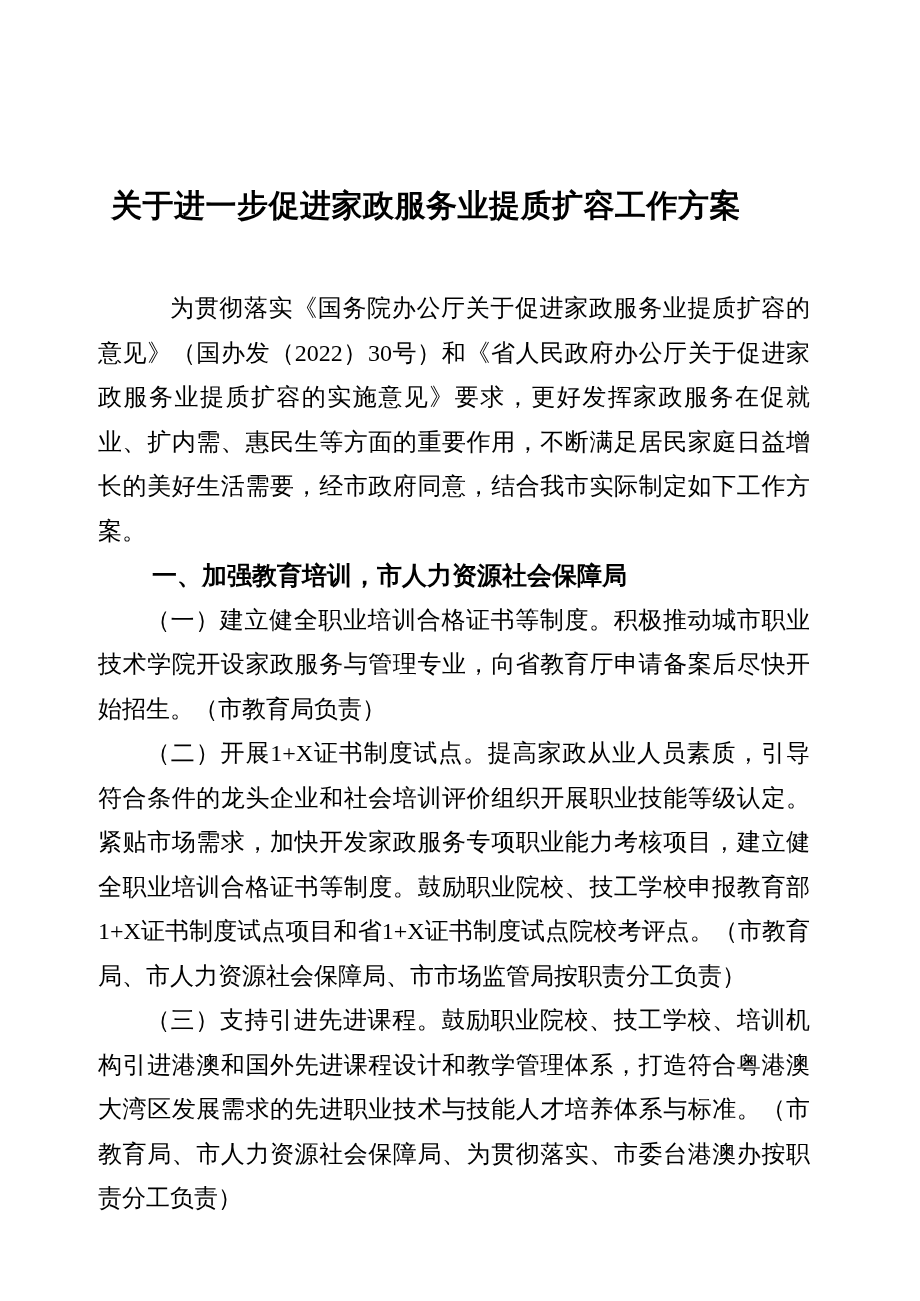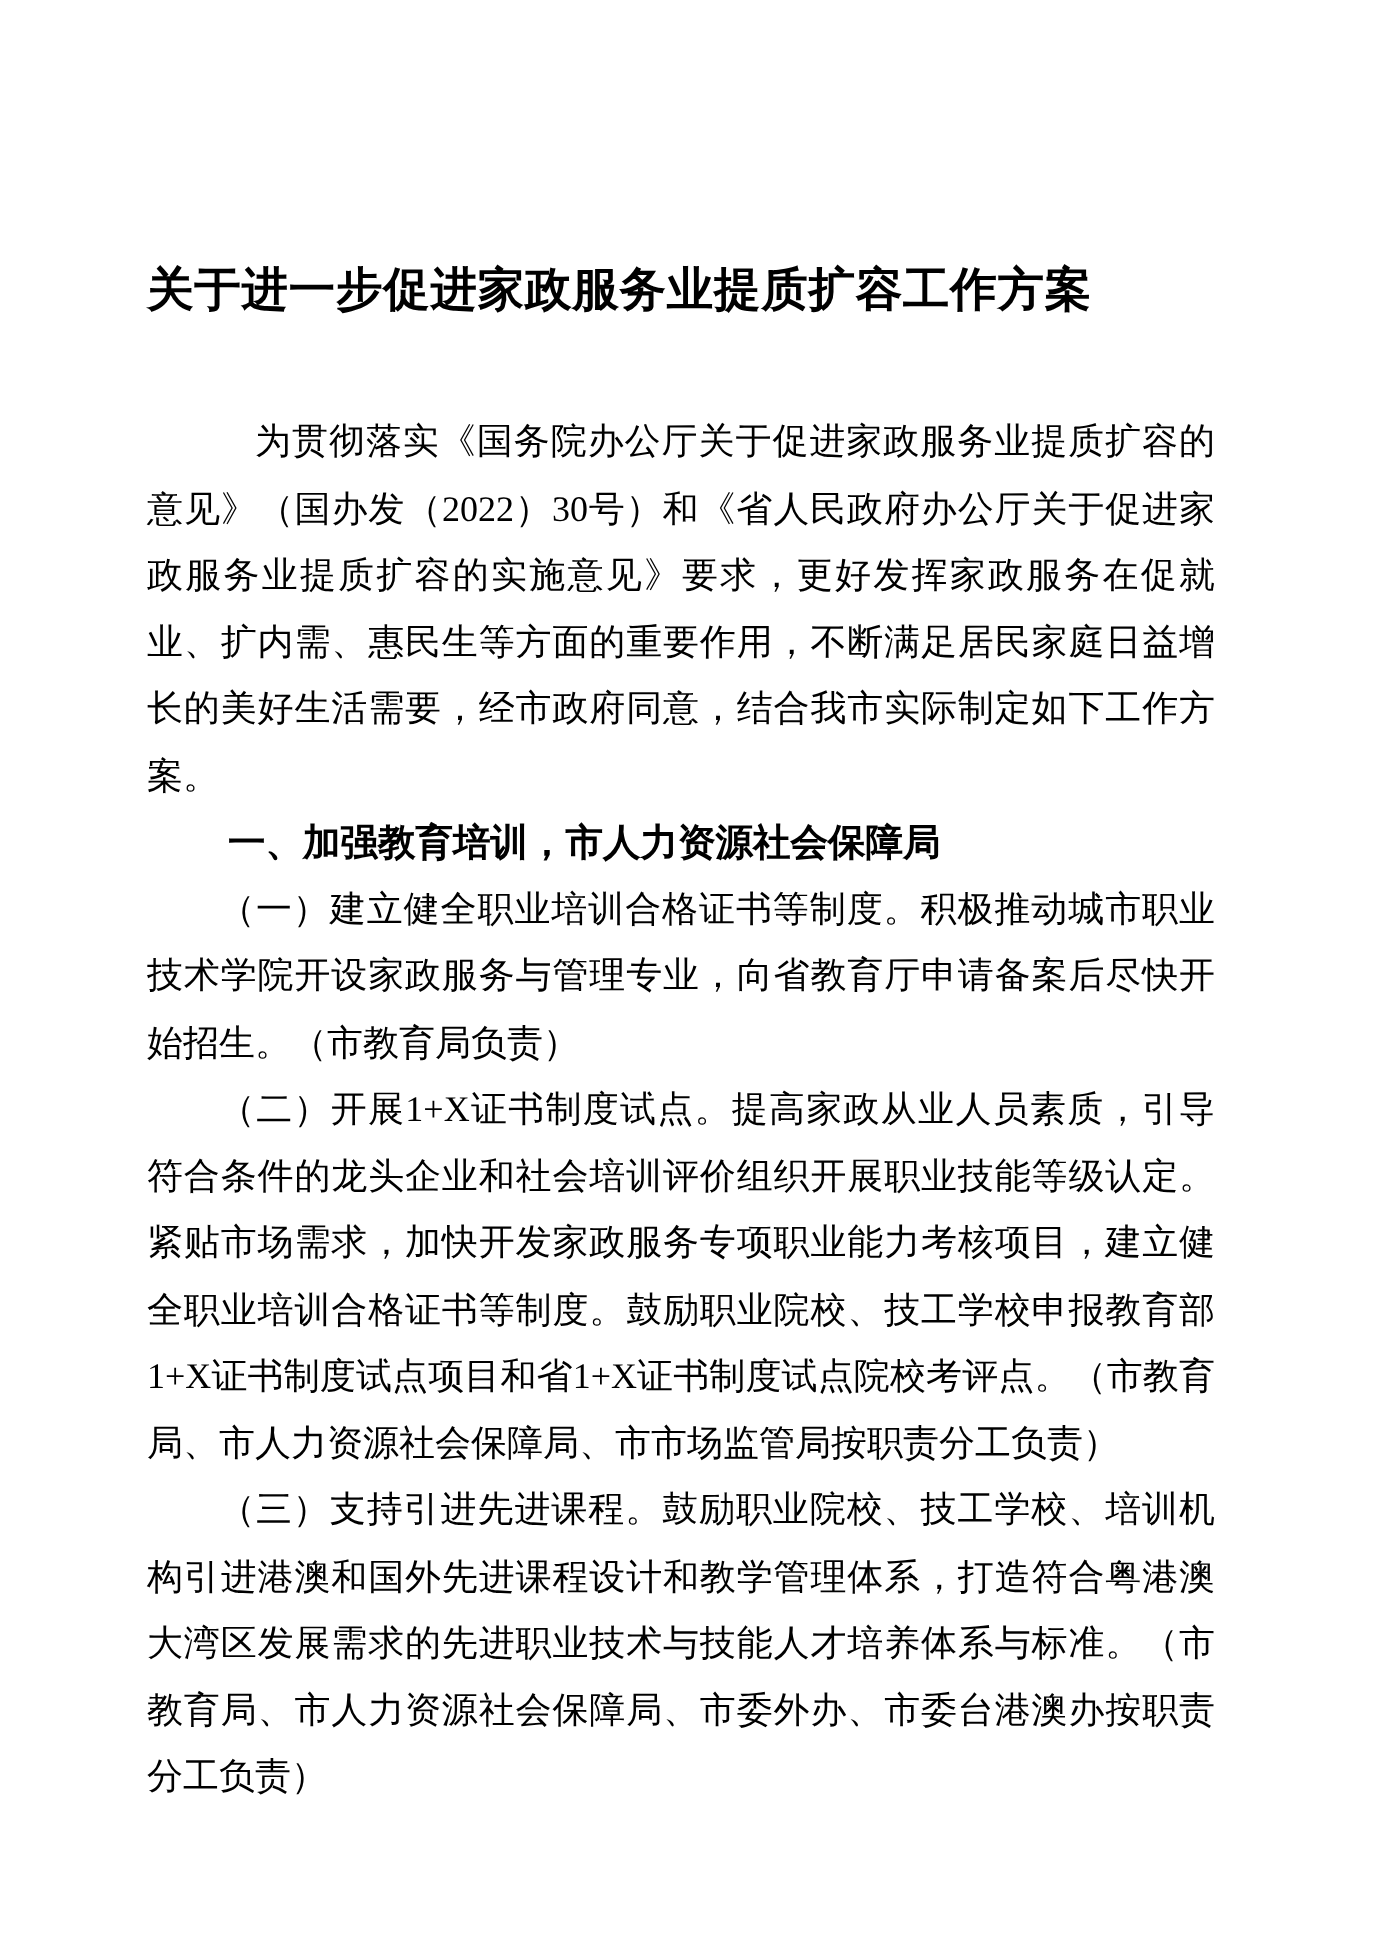--- a/index.html
+++ b/index.html
@@ -12,21 +12,21 @@
     position: relative;
     width: 920px;
     height: 1301px;
     background: #ffffff;
     color: #000000;
     overflow: hidden;
     padding: 173px 110px 0 98px;
     font-family: "Liberation Serif", serif;
   }
   .doc-title {
-    margin: 0;
+    margin: 13px;
     font-family: "Liberation Sans", sans-serif;
     font-weight: bold;
     font-size: 31px;
     line-height: 40px;
     letter-spacing: 0.5px;
     white-space: nowrap;
   }
   .intro-para {
     margin: 60px 0 0 0;
     font-size: 24px;
@@ -59,16 +59,16 @@
   <h1 class="doc-title">关于进一步促进家政服务业提质扩容工作方案</h1>
 
   <p class="intro-para">为贯彻落实《国务院办公厅关于促进家政服务业提质扩容的意见》（国办发（2022）30号）和《省人民政府办公厅关于促进家政服务业提质扩容的实施意见》要求，更好发挥家政服务在促就业、扩内需、惠民生等方面的重要作用，不断满足居民家庭日益增长的美好生活需要，经市政府同意，结合我市实际制定如下工作方案。</p>
 
   <h2 class="section-heading">一、加强教育培训，市人力资源社会保障局</h2>
 
   <p class="item-para">（一）建立健全职业培训合格证书等制度。积极推动城市职业技术学院开设家政服务与管理专业，向省教育厅申请备案后尽快开始招生。（市教育局负责）</p>
 
   <p class="item-para">（二）开展1+X证书制度试点。提高家政从业人员素质，引导符合条件的龙头企业和社会培训评价组织开展职业技能等级认定。紧贴市场需求，加快开发家政服务专项职业能力考核项目，建立健全职业培训合格证书等制度。鼓励职业院校、技工学校申报教育部1+X证书制度试点项目和省1+X证书制度试点院校考评点。（市教育局、市人力资源社会保障局、市市场监管局按职责分工负责）</p>
 
-  <p class="item-para">（三）支持引进先进课程。鼓励职业院校、技工学校、培训机构引进港澳和国外先进课程设计和教学管理体系，打造符合粤港澳大湾区发展需求的先进职业技术与技能人才培养体系与标准。（市教育局、市人力资源社会保障局、市委外办、市委台港澳办按职责分工负责）</p>
+  <p class="item-para">（三）支持引进先进课程。鼓励职业院校、技工学校、培训机构引进港澳和国外先进课程设计和教学管理体系，打造符合粤港澳大湾区发展需求的先进职业技术与技能人才培养体系与标准。（市教育局、市人力资源社会保障局、为贯彻落实、市委台港澳办按职责分工负责）</p>
 
 
 </div>
 
 </body></html>

